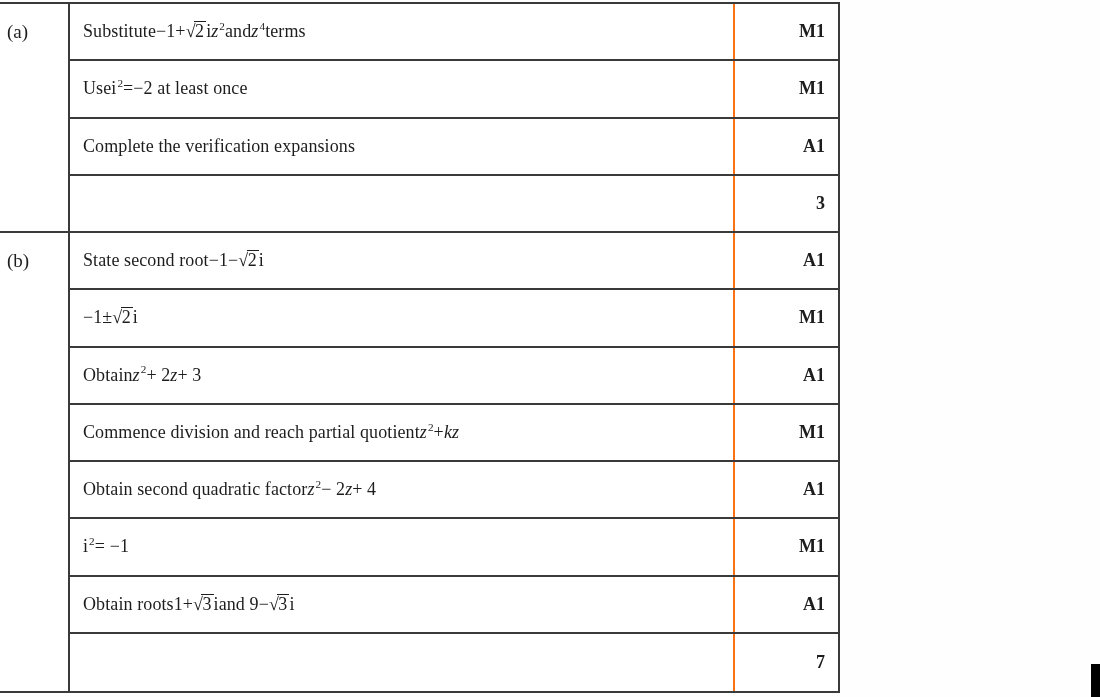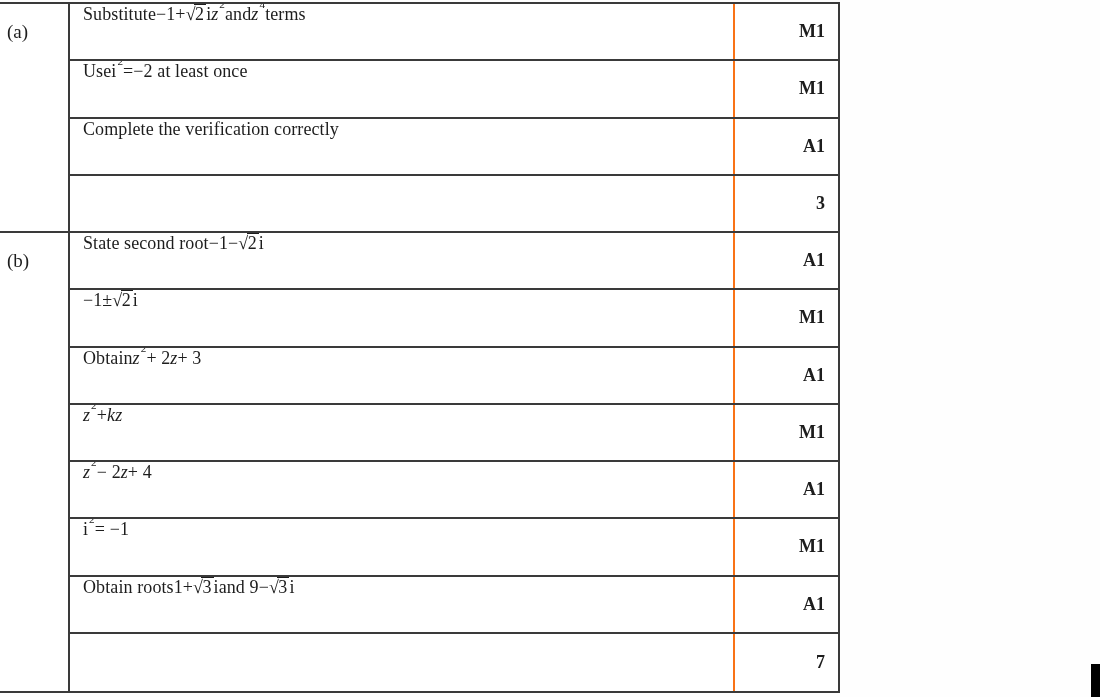--- a/index.html
+++ b/index.html
@@ -48,21 +48,21 @@
   .ms-row{
     height:57.25px;
     box-sizing:border-box;
     border-bottom:2px solid #3a3a3a;
     display:flex;
   }
   .ms-row:last-child{border-bottom:none;}
   .cell-desc{
     flex:1 1 auto;
     display:flex;
-    align-items:flex-start;
+    align-items:center;
     padding-left:13px;
     font-size:18px;
     letter-spacing:0.1px;
     white-space:nowrap;
     overflow:hidden;
   }
   .cell-mark{
     flex:0 0 105px;
     width:105px;
     border-left:2px solid #f97316;
@@ -137,21 +137,21 @@
           <div class="cell-desc">
             <span class="rm">Use </span>
             <span class="rm">i</span>
             <span class="sup">2</span>
             <span class="rm"> =−2 at least once</span>
           </div>
           <div class="cell-mark">M1</div>
         </div>
         <div class="ms-row">
           <div class="cell-desc">
-            <span class="rm">Complete the verification correctly</span>
+            <span class="rm">Complete the verification expansions</span>
           </div>
           <div class="cell-mark">A1</div>
         </div>
         <div class="ms-row">
           <div class="cell-desc"></div>
           <div class="cell-mark">3</div>
         </div>
         <div class="ms-row">
           <div class="cell-desc">
             <span class="rm">State second root </span>
@@ -175,29 +175,31 @@
             <span class="var">z</span>
             <span class="sup">2</span>
             <span class="rm"> + 2</span>
             <span class="var">z</span>
             <span class="rm"> + 3</span>
           </div>
           <div class="cell-mark">A1</div>
         </div>
         <div class="ms-row">
           <div class="cell-desc">
+            <span class="rm">Commence division and reach partial quotient </span>
             <span class="var">z</span>
             <span class="sup">2</span>
             <span class="rm"> + </span>
             <span class="var">kz</span>
           </div>
           <div class="cell-mark">M1</div>
         </div>
         <div class="ms-row">
           <div class="cell-desc">
+            <span class="rm">Obtain second quadratic factor </span>
             <span class="var">z</span>
             <span class="sup">2</span>
             <span class="rm"> − 2</span>
             <span class="var">z</span>
             <span class="rm"> + 4</span>
           </div>
           <div class="cell-mark">A1</div>
         </div>
         <div class="ms-row">
           <div class="cell-desc">

